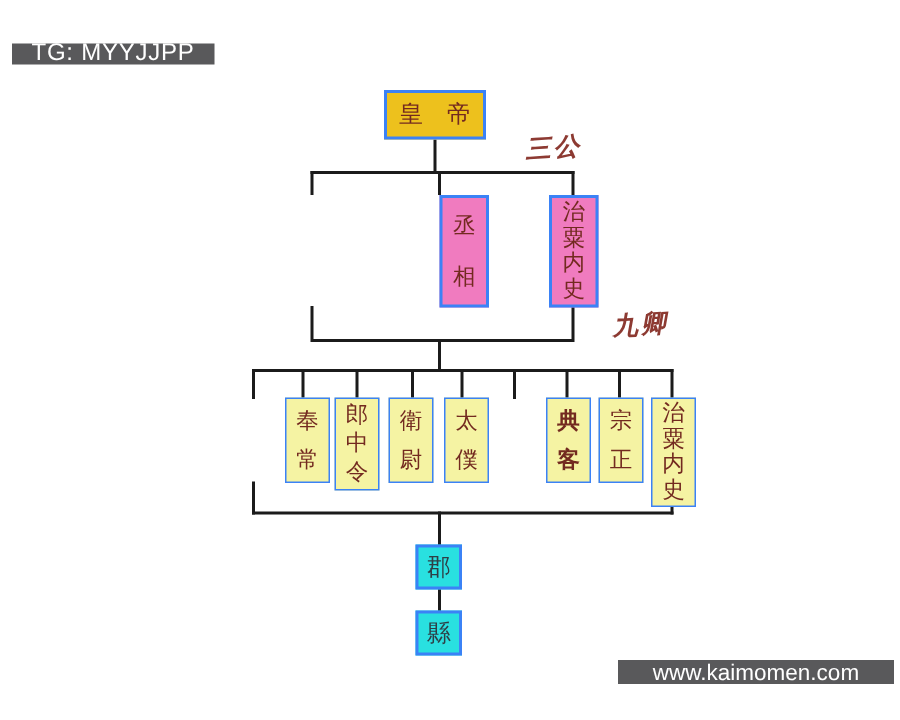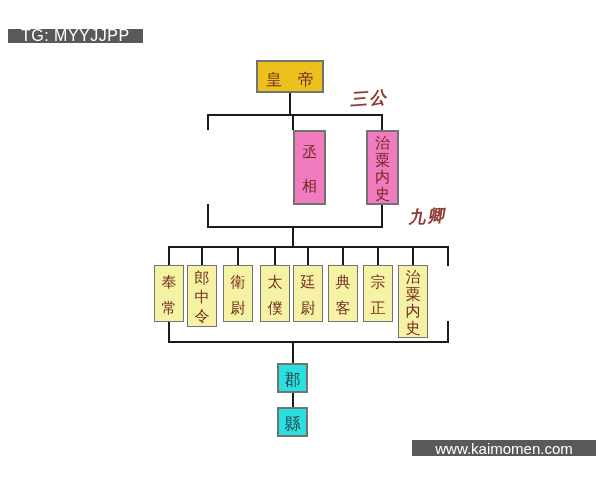--- a/index.html
+++ b/index.html
@@ -12,28 +12,28 @@
     position:absolute;background:var(--badge-bg,#59595b);color:#ffffff;
     font-family:"Liberation Sans", sans-serif;
     display:flex;align-items:center;justify-content:center;
   }
   #tg-badge{left:8px;top:7px;height:14px;padding:0 13px;font-size:16px;letter-spacing:.5px;margin-top:22px;}
   #site-badge{left:412px;top:440px;width:184px;height:16px;font-size:15px;}
   
   .line{position:absolute;background:var(--line,#1b1b1b);}
   
   .nbox{
-    position:absolute;box-sizing:border-box;border:2px solid #737373;
-    display:flex;align-items:flex-end;justify-content:center;
+    position:absolute;box-sizing:border-box;border:2px solid #3b82f6;
+    display:flex;align-items:center;justify-content:center;
     color:var(--box-text,#732a20);
   }
   .emperor{left:256px;top:60px;width:68px;height:33px;background:var(--emperor-box,#edc11d);font-size:16px;}
   .emperor .htext{letter-spacing:16px;padding-left:16px;white-space:nowrap;}
   .pink{background:var(--sangong-box,#f07bbf);width:33px;height:75px;top:130px;font-size:15px;}
-  .yellow{background:var(--jiuqing-box,#f5f3a3);width:30px;top:265px;height:57px;font-size:15px;border-width:1.5px;}
+  .yellow{background:var(--jiuqing-box,#f5f3a3);width:30px;top:265px;height:57px;font-size:15px;border-width:1.5px;margin-left:36px;}
   .cyan{background:var(--local-box,#29e0e0);width:31px;height:30px;left:277px;font-size:16px;color:#2e3f46;}
   .vtext{width:1.05em;text-align:center;word-break:break-all;display:block;}
   .lh34{line-height:34px;} 
   .lh17{line-height:17px;} 
   .lh26{line-height:26px;} 
   .lh19{line-height:19px;} 
   
   .grouplabel{
     position:absolute;color:var(--label-red,#8d3a32);font-size:17px;font-weight:bold;
     font-style:italic;transform:rotate(-4deg);letter-spacing:2px;white-space:nowrap;
@@ -97,24 +97,21 @@
   </div>
   <div class="nbox yellow" style="left:187px;height:62px;">
     <span class="vtext lh19">郎中令</span>
   </div>
   <div class="nbox yellow" style="left:223px;">
     <span class="vtext lh26">衛尉</span>
   </div>
   <div class="nbox yellow" style="left:260px;">
     <span class="vtext lh26">太僕</span>
   </div>
-  <div class="nbox yellow" style="left:293px;">
-    <span class="vtext lh26">廷尉</span>
-  </div>
-  <div class="nbox yellow" style="left:328px;">
+  <div class="nbox yellow" style="left:328px;font-weight:bold;">
     <span class="vtext lh26">典客</span>
   </div>
   <div class="nbox yellow" style="left:363px;">
     <span class="vtext lh26">宗正</span>
   </div>
   <div class="nbox yellow" style="left:398px;height:73px;">
     <span class="vtext lh17">治粟内史</span>
   </div>
 
   <div class="nbox cyan" style="top:363px;">

